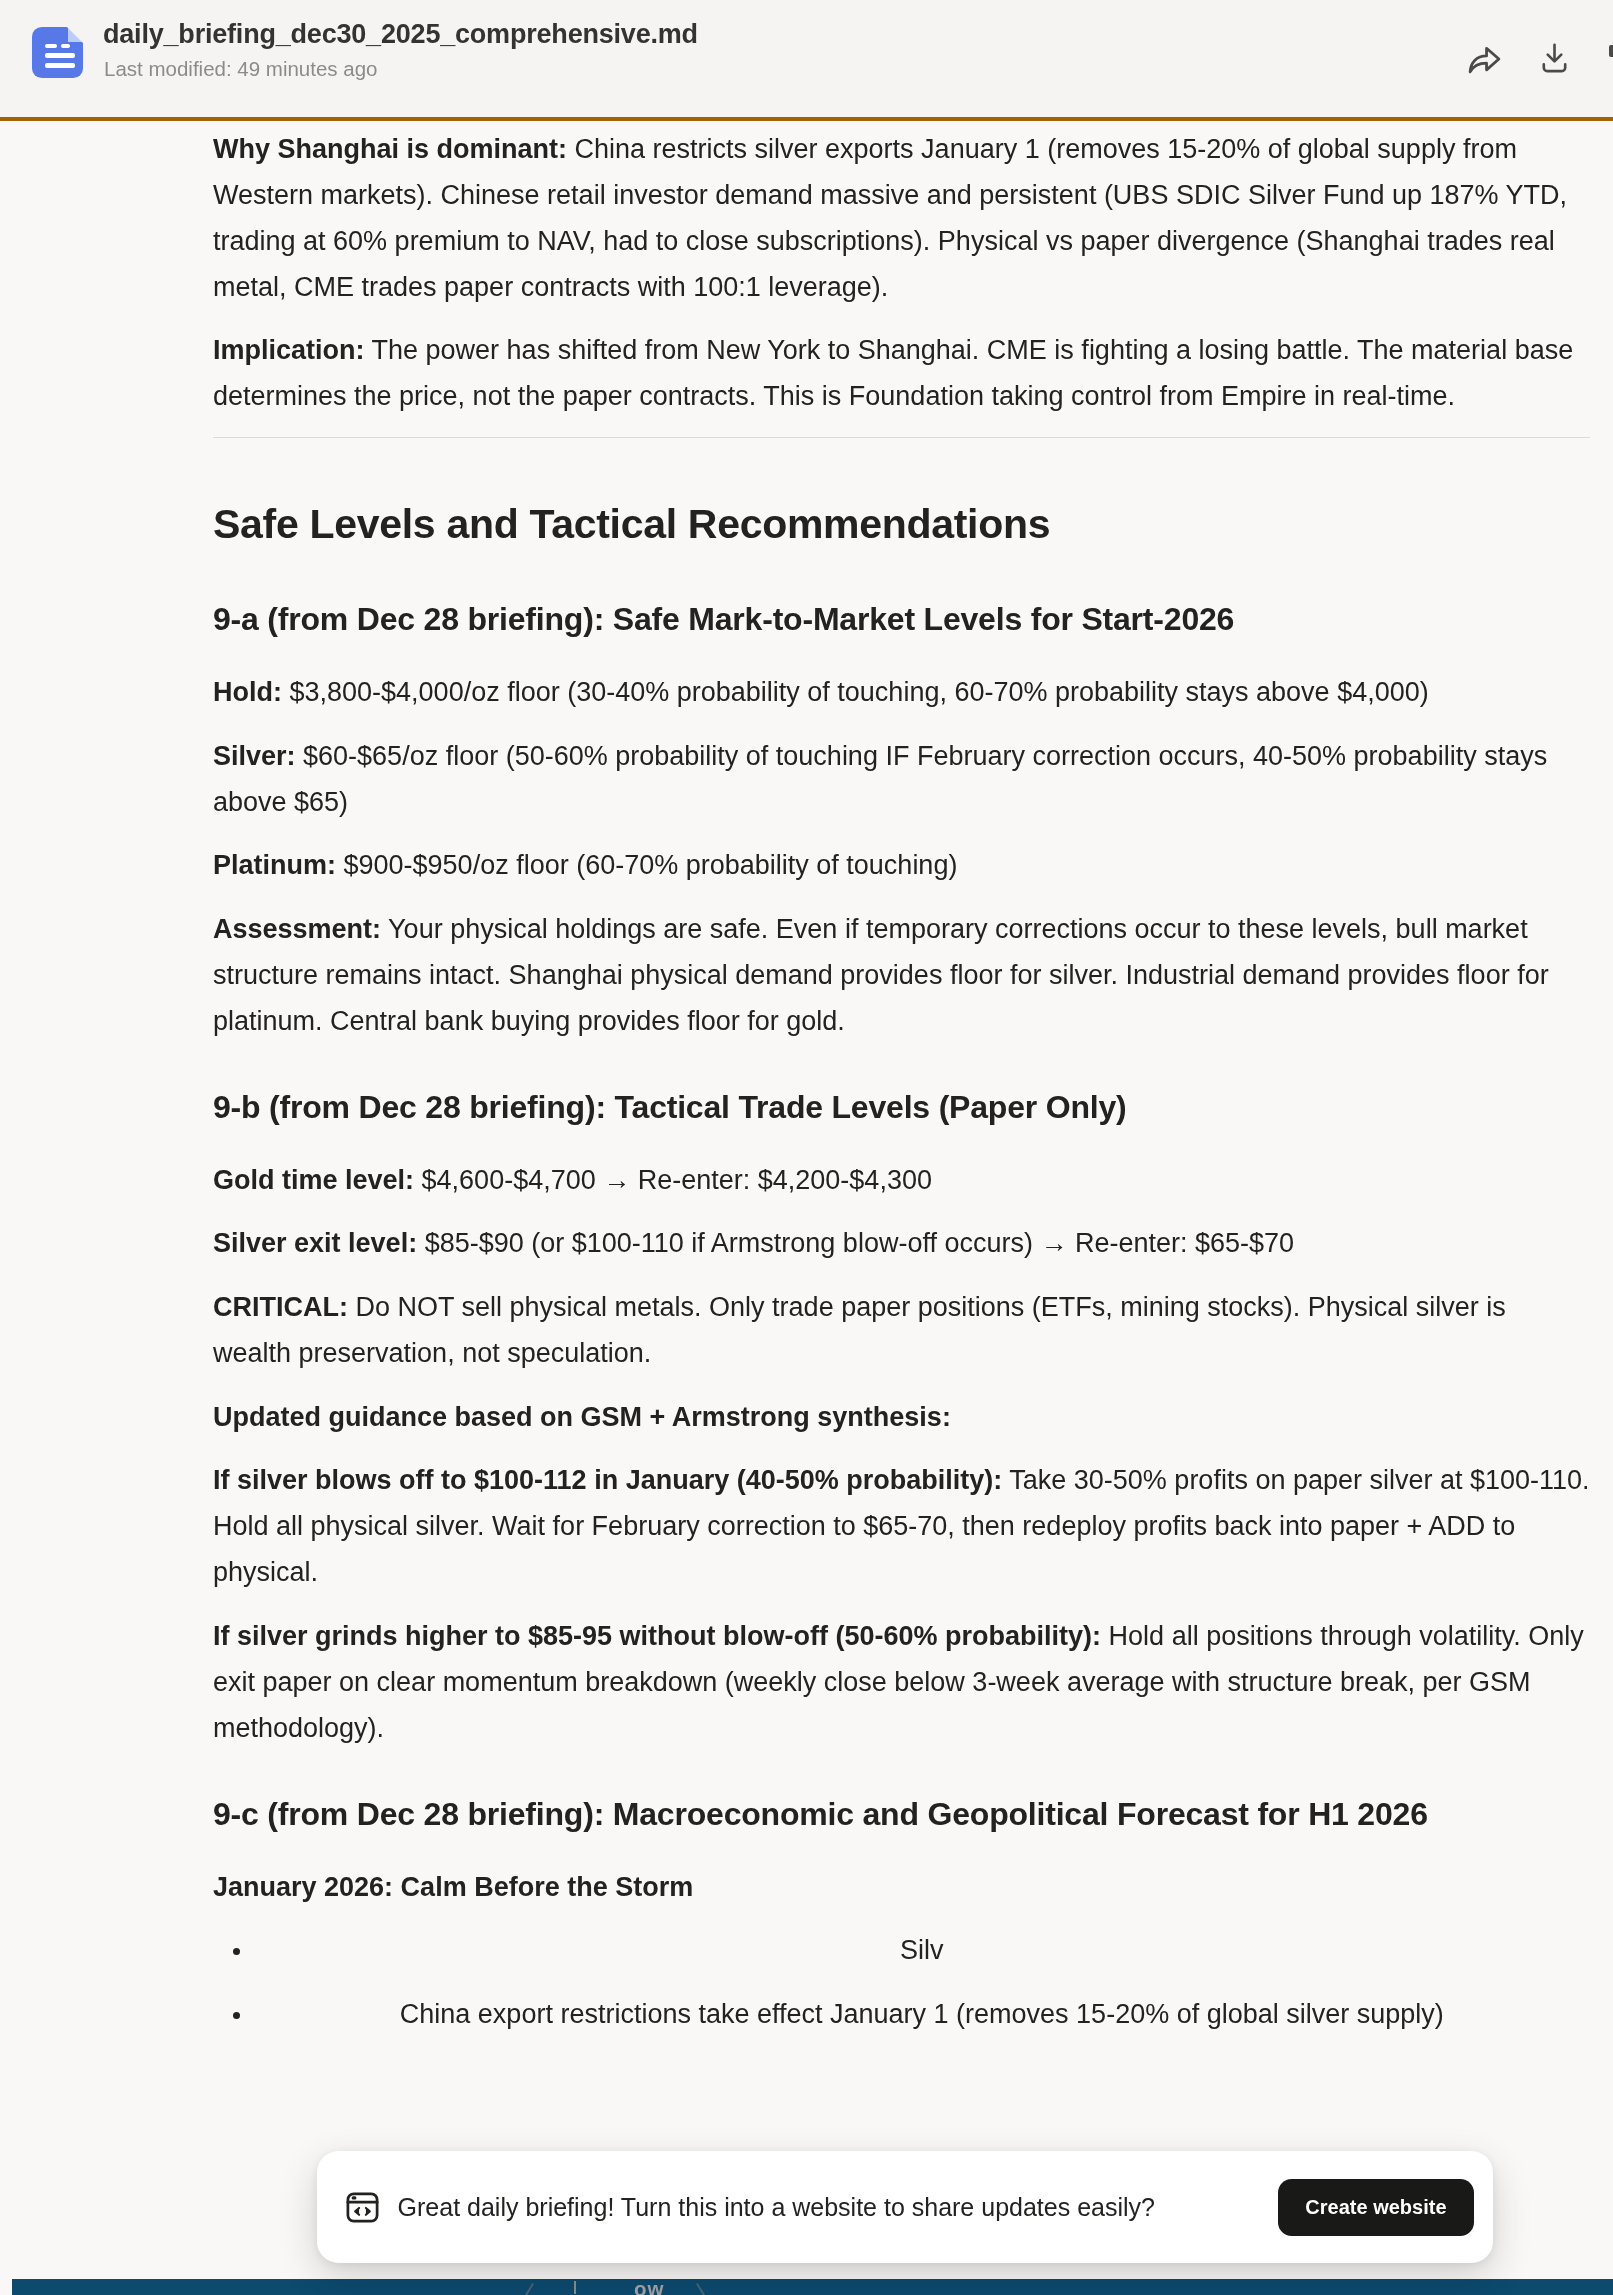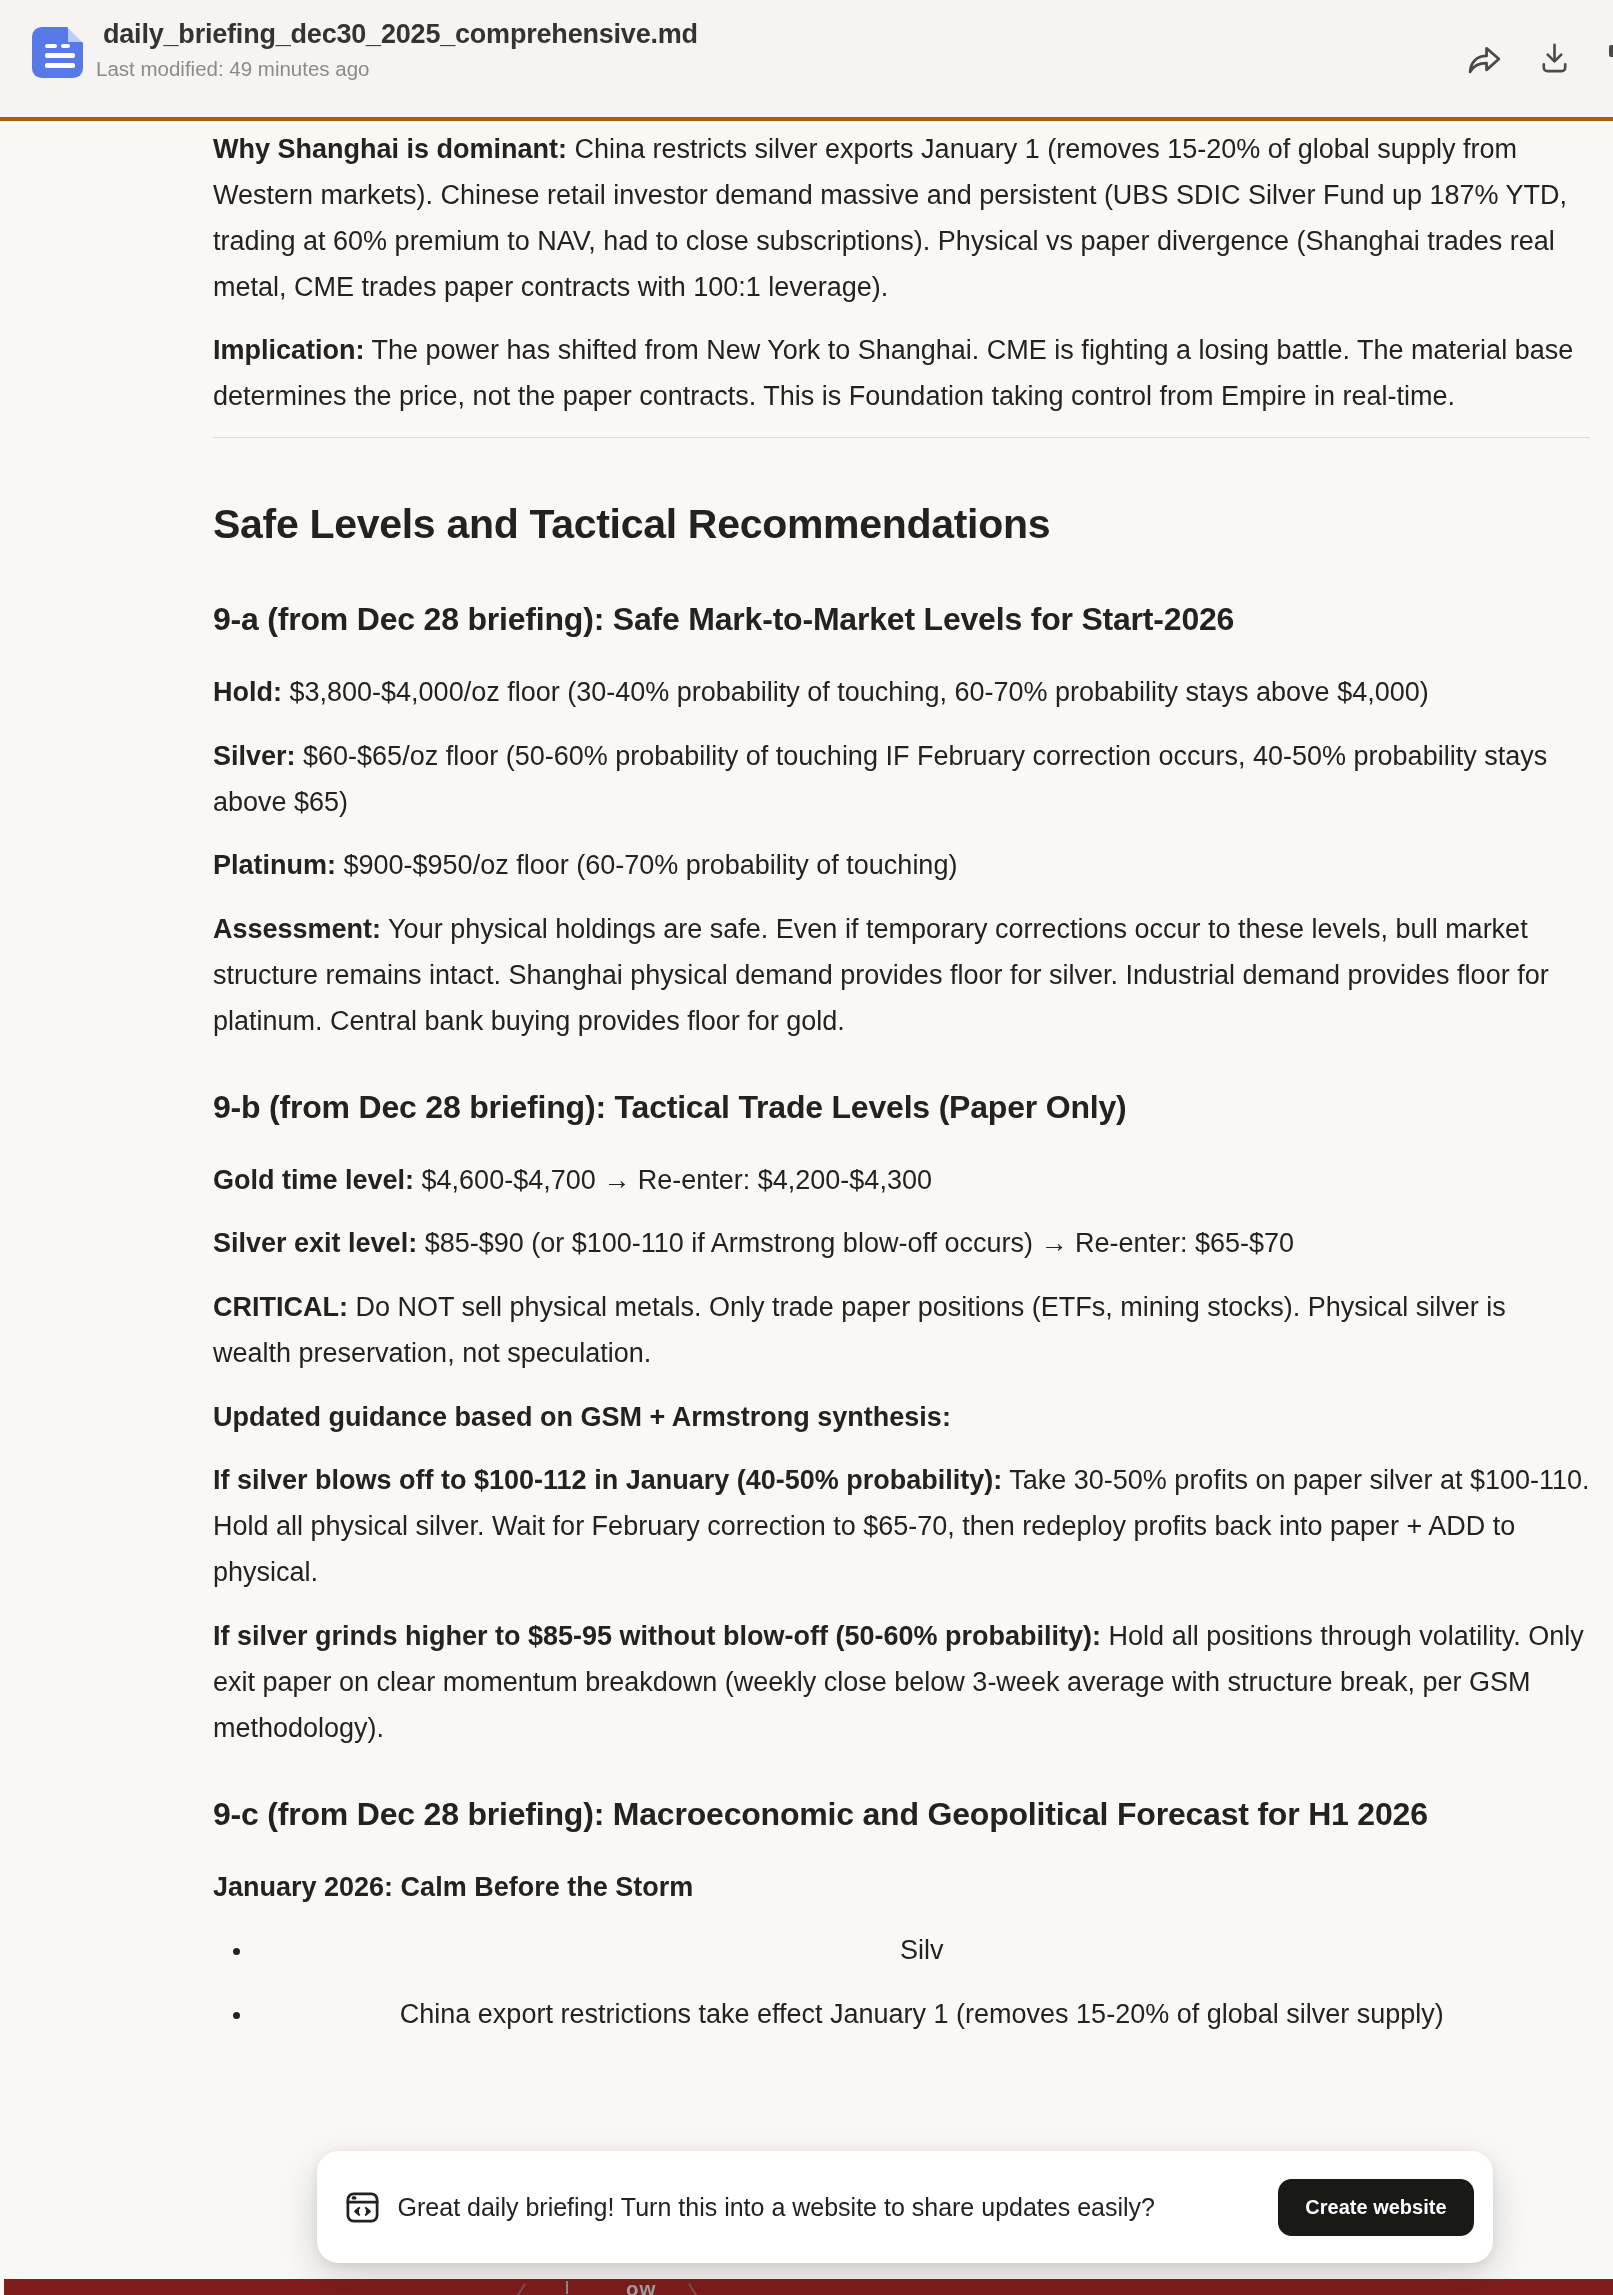--- a/index.html
+++ b/index.html
@@ -33,21 +33,21 @@
   .bar-b { left:29px; top:16.6px; width:8.8px; }
   .bar-c { left:12.7px; top:26px; width:30px; }
   .bar-d { left:12.7px; top:36px; width:30px; }
 
   .file-title {
     position:absolute; left:103px; top:18.5px;
     font-size:27px; font-weight:600; color:#343330; letter-spacing:-0.2px;
     white-space:nowrap;
   }
   .file-subtitle {
-    position:absolute; left:96px; top:57px;
+    position:absolute; left:104px; top:57px;
     font-size:20.5px; font-weight:400; color:#8c8b87; white-space:nowrap;
   }
   .hdr-btn {
     position:absolute; top:35px; width:39px; height:43px;
     background:none; border:none; padding:0; cursor:pointer;
     display:flex; align-items:center; justify-content:center;
   }
   .hdr-btn svg { stroke:#4b4a47; fill:none; stroke-width:2.7; stroke-linecap:round; stroke-linejoin:round; }
   .btn-share { left:1465px; }
   .btn-download { left:1535px; }
@@ -92,22 +92,22 @@
   .toast-msg { font-size:25px; color:#232220; flex:1 1 auto; white-space:nowrap; }
   .toast-btn {
     flex:0 0 auto; height:57px; padding:0 27px; margin-left:17.6px;
     background:#191917; color:#ffffff; border:none; border-radius:13.7px;
     font-family:"Liberation Sans", sans-serif;
     font-size:20px; font-weight:700; cursor:pointer; white-space:nowrap;
   }
 
   
   .bottom-bar {
-    position:absolute; left:4px; right:0; bottom:0; height:16.6px;
-    background:#7f1d1d; overflow:hidden; z-index:15;
+    position:absolute; left:12px; right:0; bottom:0; height:16.6px;
+    background:#0c4a6e; overflow:hidden; z-index:15;
   }
   .bottom-bar .tick { position:absolute; left:562px; top:2px; width:2px; height:12.7px; background:#8d8d8f; }
   .bottom-bar .frag {
     position:absolute; left:622px; top:-2.9px;
     font-size:20.5px; font-weight:700; color:#a3a3a5; letter-spacing:1px;
   }
   .bottom-bar .diag1, .bottom-bar .diag2 {
     position:absolute; top:2.9px; width:2px; height:19.5px; background:#7a7a7c; opacity:.55;
   }
   .bottom-bar .diag1 { left:515px; transform:rotate(32deg); }

